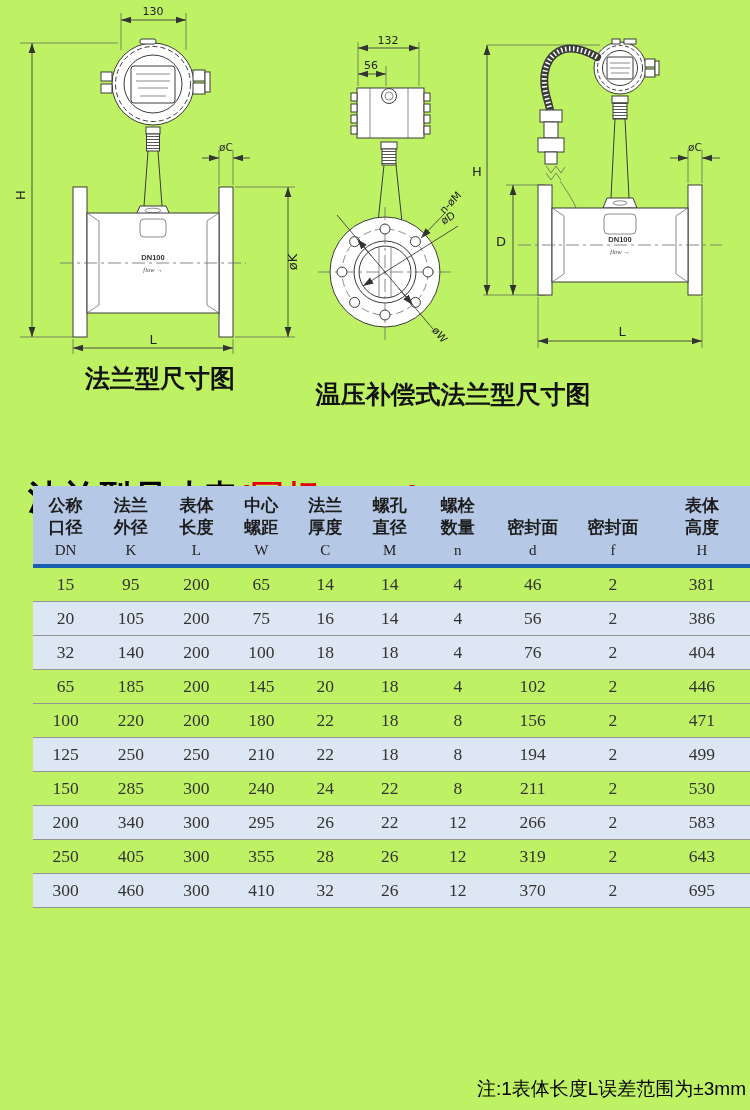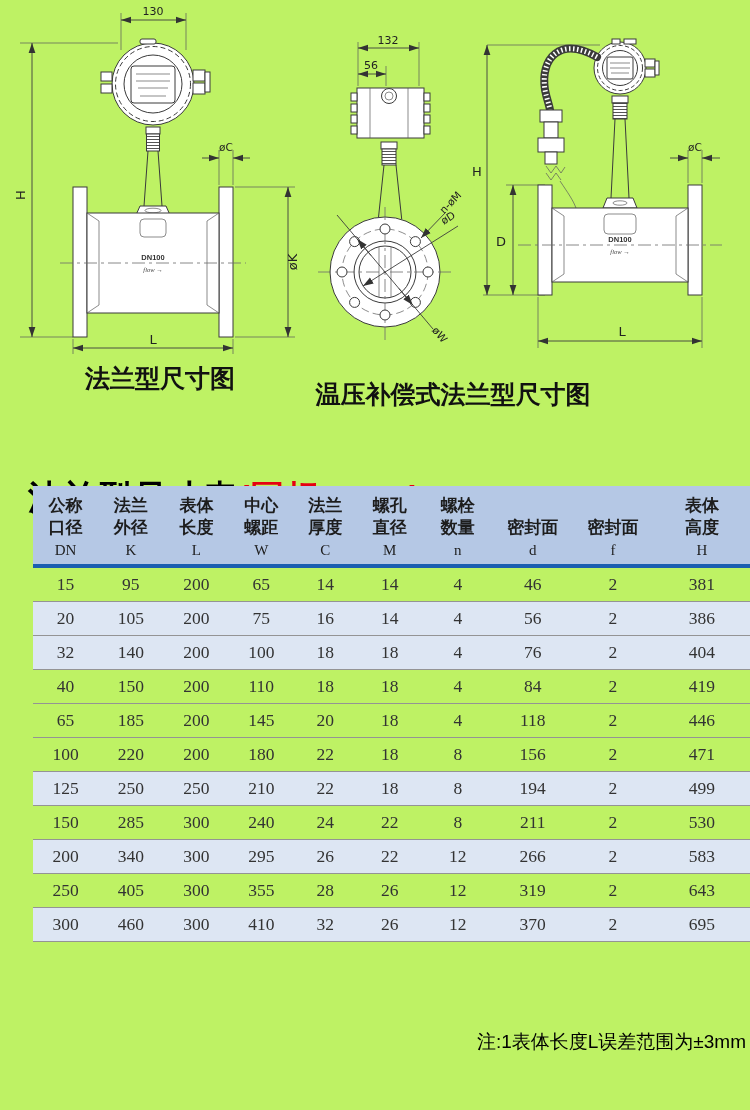--- a/index.html
+++ b/index.html
@@ -39,21 +39,21 @@
   th:nth-child(2),td:nth-child(2){width:9.1%;}
   th:nth-child(3),td:nth-child(3){width:9.2%;}
   th:nth-child(4),td:nth-child(4){width:8.9%;}
   th:nth-child(5),td:nth-child(5){width:8.9%;}
   th:nth-child(6),td:nth-child(6){width:9.1%;}
   th:nth-child(7),td:nth-child(7){width:9.9%;}
   th:nth-child(8),td:nth-child(8){width:11.0%;}
   th:nth-child(9),td:nth-child(9){width:11.4%;}
   th:nth-child(10),td:nth-child(10){width:13.4%;}
   
-  .note{position:absolute;top:1029px;left:0;width:746px;text-align:right;font-size:19px;color:#000;}
+  .note{position:absolute;top:1076px;left:0;width:746px;text-align:right;font-size:19px;color:#000;}
 </style>
 </head>
 <body>
 
 <div class="page">
 
   <svg class="drawings" width="750" height="362" viewBox="0 0 750 362">
     <defs>
       <marker id="arr" viewBox="0 0 10 8" markerWidth="11" markerHeight="9" refX="9.5" refY="4" orient="auto-start-reverse" markerUnits="userSpaceOnUse">
         <path d="M0,0.8 L9.5,4 L0,7.2 Z" fill="#333"></path>
@@ -332,40 +332,28 @@
             <td>200</td>
             <td>100</td>
             <td>18</td>
             <td>18</td>
             <td>4</td>
             <td>76</td>
             <td>2</td>
             <td>404</td>
           </tr>
           <tr>
-            <td>40</td>
-            <td>150</td>
-            <td>200</td>
-            <td>110</td>
-            <td>18</td>
-            <td>18</td>
-            <td>4</td>
-            <td>84</td>
-            <td>2</td>
-            <td>419</td>
-          </tr>
-          <tr>
             <td>65</td>
             <td>185</td>
             <td>200</td>
             <td>145</td>
             <td>20</td>
             <td>18</td>
             <td>4</td>
-            <td>118</td>
+            <td>102</td>
             <td>2</td>
             <td>446</td>
           </tr>
           <tr>
             <td>100</td>
             <td>220</td>
             <td>200</td>
             <td>180</td>
             <td>22</td>
             <td>18</td>

